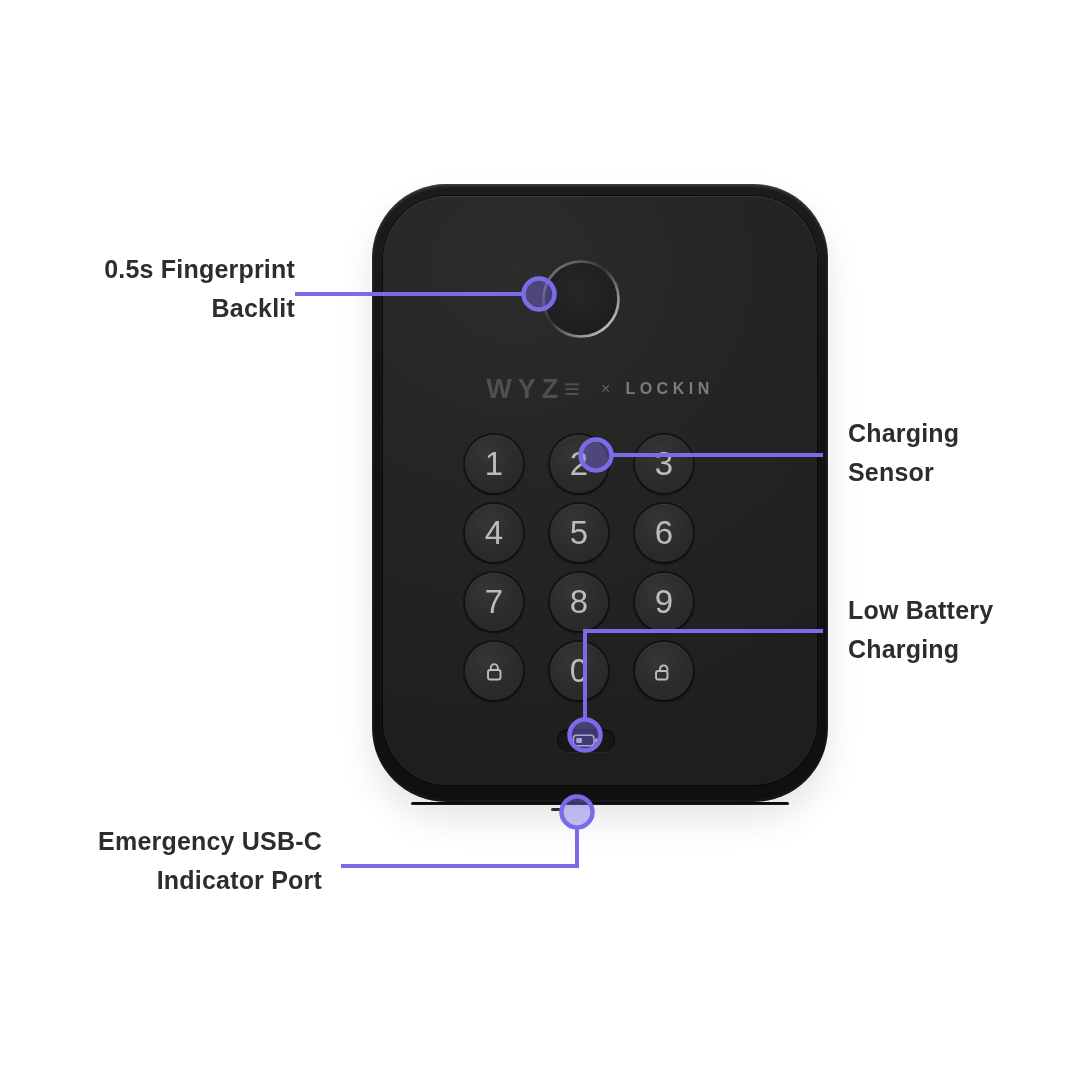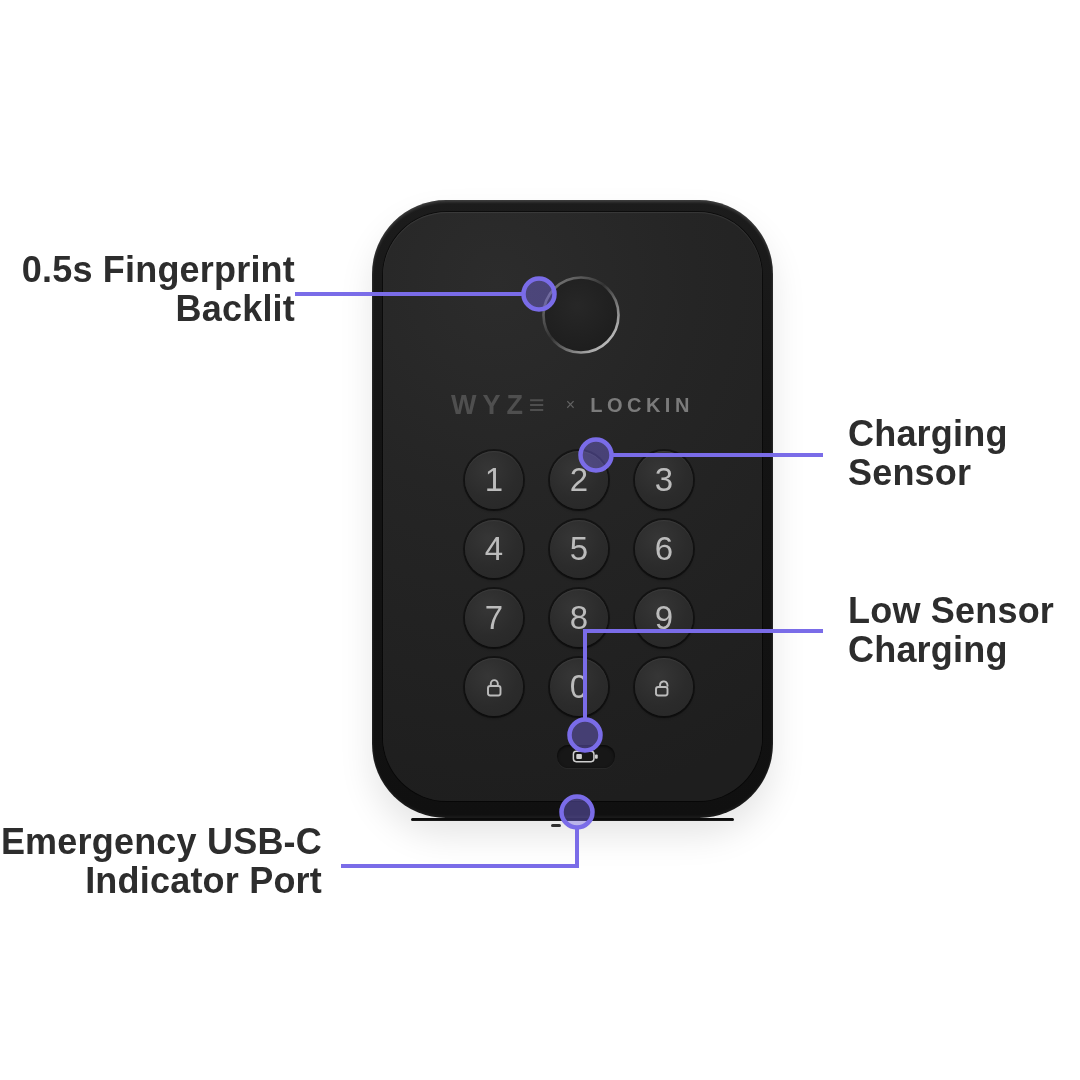--- a/index.html
+++ b/index.html
@@ -3,42 +3,42 @@
 <meta charset="utf-8">
 <style>
   html,body{margin:0;padding:0;background:#ffffff;}
   .canvas{
     position:relative;width:1080px;height:1080px;background:#ffffff;
     overflow:hidden;font-family:"Liberation Sans",sans-serif;
   }
 
   
   .device{
-    position:absolute;left:372px;top:200px;width:401px;height:618px;
+    position:absolute;left:372px;top:184px;width:456px;height:618px;
     border-radius:74px;
     background:linear-gradient(180deg,#1c1c1c 0%,#141414 35%,#101010 100%);
     box-shadow:inset 0 2px 3px rgba(255,255,255,.16),
                inset 0 -2px 3px rgba(255,255,255,.05),
                0 18px 34px rgba(0,0,0,.10);
   }
   .device-face{
     position:absolute;left:11px;right:11px;top:12px;bottom:17px;
     border-radius:64px;
     background:radial-gradient(130% 90% at 30% 12%,#2c2c2c 0%,#252525 40%,#1e1e1e 100%);
     box-shadow:inset 0 1px 1px rgba(255,255,255,.09),0 0 0 1px rgba(0,0,0,.55);
   }
   .fp-sensor{position:absolute;left:158px;top:63px;width:80px;height:80px;}
   .brand-row{
     position:absolute;left:0;right:0;top:178px;height:30px;
     display:flex;justify-content:center;align-items:center;gap:15px;
   }
   .brand-left{font-size:27px;font-weight:700;letter-spacing:6px;color:#4f4f4f;
     font-family:"Liberation Sans","DejaVu Sans",sans-serif;}
   .brand-sep{font-size:16px;color:#626262;}
-  .brand-right{font-size:20px;font-weight:700;letter-spacing:4.5px;color:#7b7b7b;}
+  .brand-right{font-size:16px;font-weight:700;letter-spacing:4.5px;color:#7b7b7b;}
 
   .keypad{
     position:absolute;left:82px;top:239px;
     display:grid;grid-template-columns:repeat(3,58px);
     grid-auto-rows:58px;column-gap:27px;row-gap:11px;
   }
   .key{
     width:58px;height:58px;border-radius:50%;
     background:radial-gradient(circle at 40% 32%,#363636,#2b2b2b 55%,#272727);
     box-shadow:0 0 0 2px rgba(8,8,8,.55),
@@ -64,21 +64,21 @@
   }
 
   
   .overlay{position:absolute;left:0;top:0;z-index:5;pointer-events:none;}
   .co-line{stroke:var(--accent,#7a6ce8);stroke-width:4;fill:none;}
   .co-dot{stroke:var(--accent,#7a6ce8);stroke-width:4.5;
     fill:var(--accent,#7a6ce8);fill-opacity:.42;}
 
   
   .label{
-    position:absolute;z-index:6;font-weight:700;font-size:36px;line-height:39px;
+    position:absolute;z-index:6;font-weight:700;font-size:25px;line-height:39px;
     color:#2d2d2d;letter-spacing:.2px;
   }
   .label.right{text-align:right;}
 </style>
 </head>
 <body>
 
 <div class="canvas">
 
   <div class="device">
@@ -162,21 +162,21 @@
     <div>0.5s Fingerprint</div>
     <div>Backlit</div>
   </div>
 
   <div class="label" style="left:848px;top:414px;">
     <div>Charging</div>
     <div>Sensor</div>
   </div>
 
   <div class="label" style="left:848px;top:591px;">
-    <div>Low Sensor</div>
+    <div>Low Battery</div>
     <div>Charging</div>
   </div>
 
   <div class="label right" style="right:758px;top:822px;">
     <div>Emergency USB-C</div>
     <div>Indicator Port</div>
   </div>
 
 </div>
 

